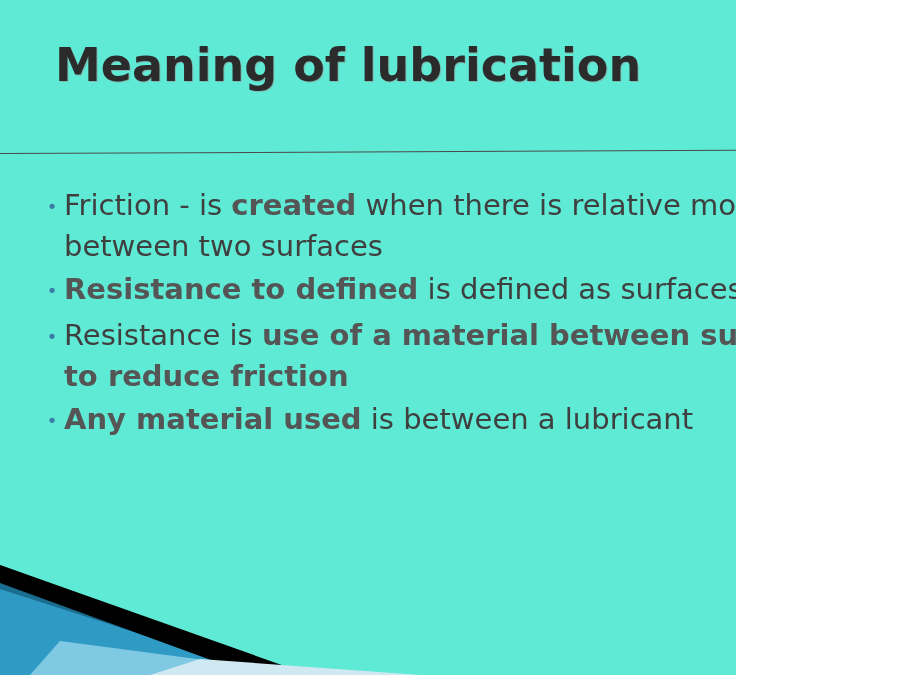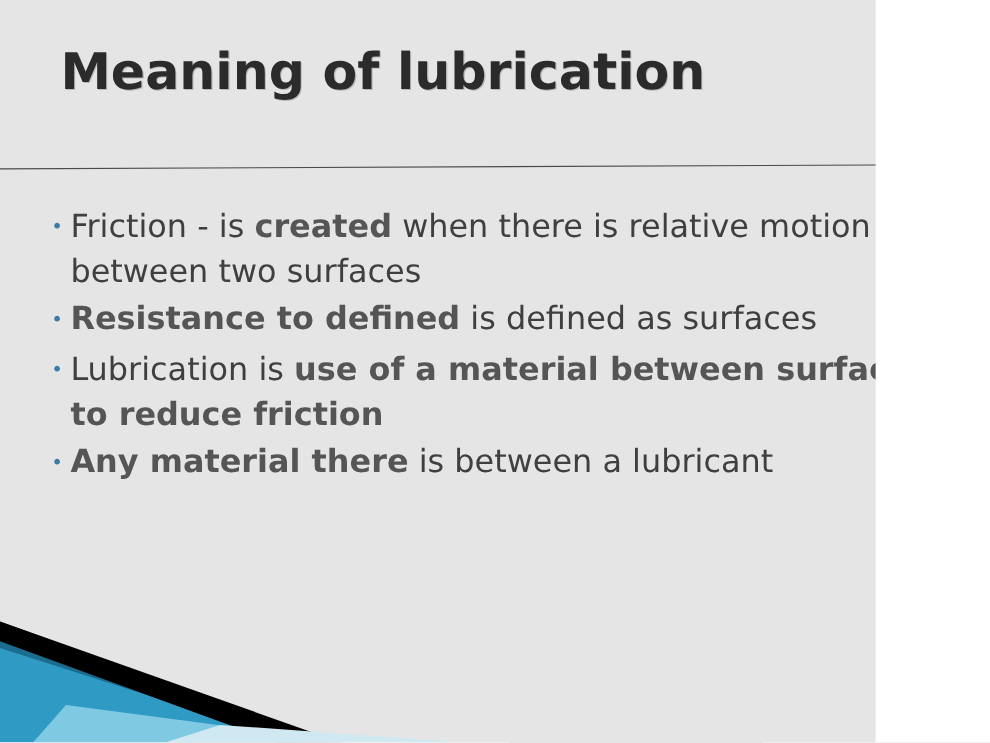--- a/index.html
+++ b/index.html
@@ -8,23 +8,23 @@
   }
   body {
     width: 900px;
     height: 675px;
     background: #ffffff;
     font-family: "DejaVu Sans", sans-serif;
     overflow: hidden;
   }
   .slide {
     position: relative;
-    width: 796px;
+    width: 736px;
     height: 675px;
-    background: #e5e5e5;
+    background: #5eead4;
     overflow: hidden;
   }
   .title {
     position: absolute;
     left: 55px;
     top: 38px;
     font-size: 46px;
     font-weight: bold;
     color: #2b2b2b;
     letter-spacing: 0px;
@@ -100,25 +100,25 @@
       <li class="bullet-row">
         <span class="bullet-dot">•</span>
         <span class="bullet-text"><span>Friction -  is </span><span class="bold">created</span><span> when there is relative motion between two surfaces</span></span>
       </li>
       <li class="bullet-row">
         <span class="bullet-dot">•</span>
         <span class="bullet-text"><span class="bold">Resistance to defined</span><span> is defined as surfaces</span></span>
       </li>
       <li class="bullet-row">
         <span class="bullet-dot">•</span>
-        <span class="bullet-text"><span>Lubrication is </span><span class="bold">use of a material between surfaces to reduce friction</span></span>
+        <span class="bullet-text"><span>Resistance is </span><span class="bold">use of a material between surfaces to reduce friction</span></span>
       </li>
       <li class="bullet-row">
         <span class="bullet-dot">•</span>
-        <span class="bullet-text"><span class="bold">Any material there</span><span> is between a lubricant</span></span>
+        <span class="bullet-text"><span class="bold">Any material used</span><span> is between a lubricant</span></span>
       </li>
     </ul>
 
   <div class="corner">
     <svg width="420" height="120" viewBox="0 0 420 120" xmlns="http://www.w3.org/2000/svg">
       <polygon points="0,10 300,120 0,120" fill="#1b6d8f"></polygon>
       <polygon points="0,34 268,120 0,120" fill="#2f9ac4"></polygon>
       <polygon points="0,10 310,120 252,120 0,28" fill="#000000"></polygon>
       <polygon points="30,120 320,120 60,86" fill="#7fc9e3"></polygon>
       <polygon points="150,120 420,120 200,104" fill="#cfe8f2"></polygon>

